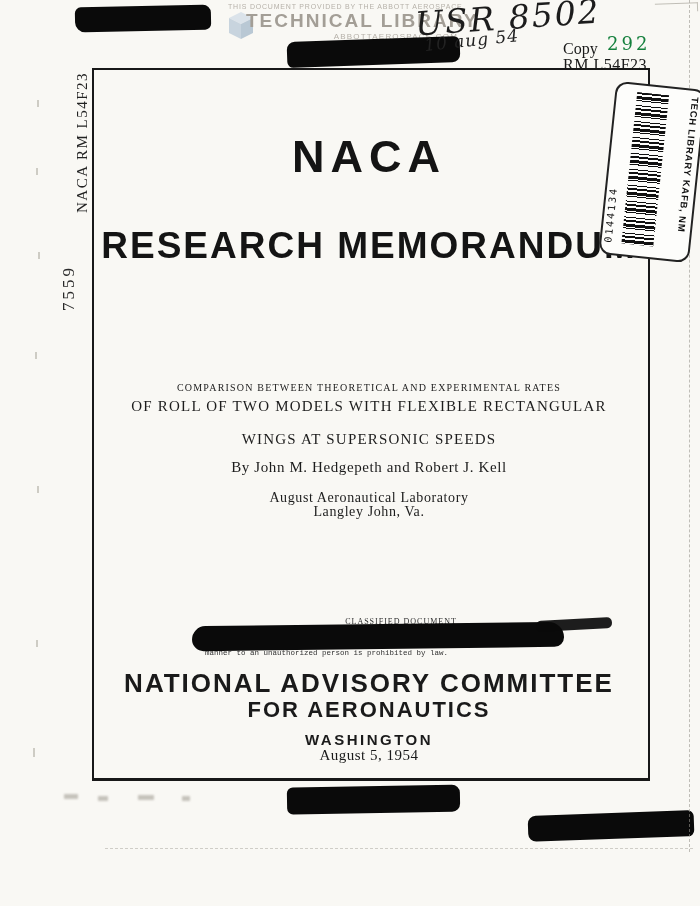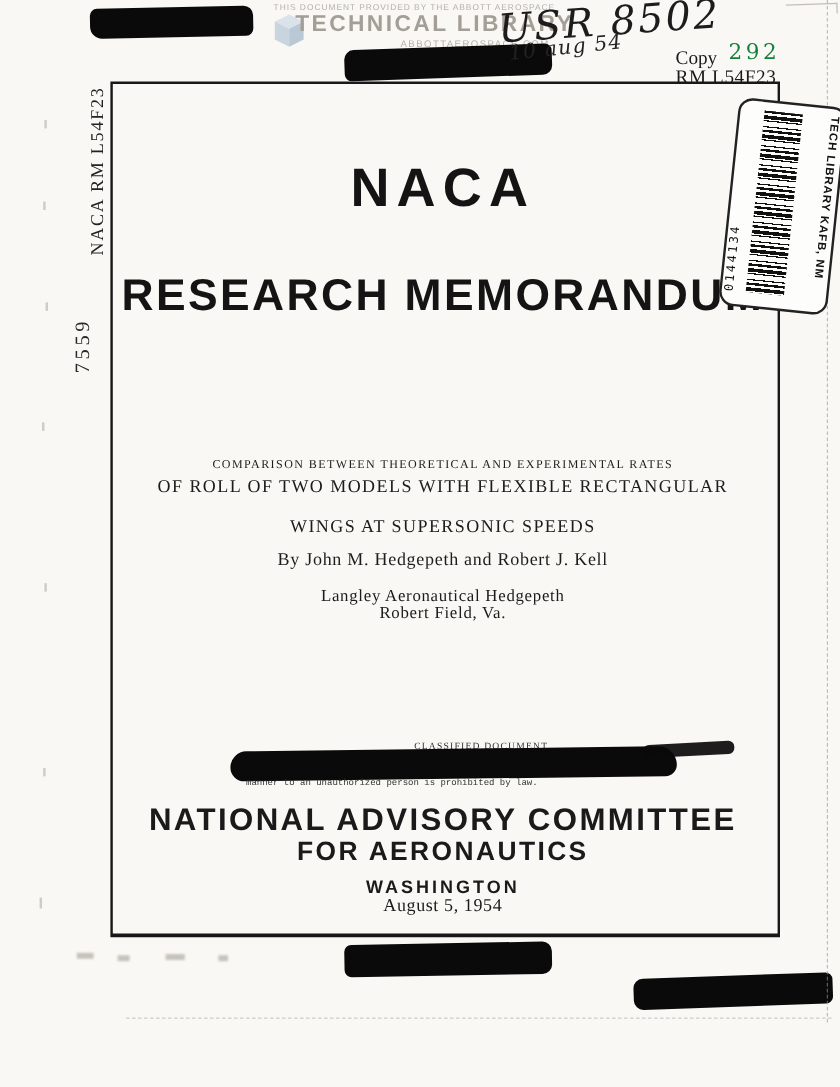--- a/index.html
+++ b/index.html
@@ -135,22 +135,22 @@
     <div class="bc-text">TECH LIBRARY KAFB, NM</div>
   </div>
 
   <div class="abs center-line naca">NACA</div>
   <div class="abs center-line memo">RESEARCH MEMORANDUM</div>
 
   <div class="abs center-line tt title-1">COMPARISON BETWEEN THEORETICAL AND EXPERIMENTAL RATES</div>
   <div class="abs center-line tt title-2">OF ROLL OF TWO MODELS WITH FLEXIBLE RECTANGULAR</div>
   <div class="abs center-line tt title-3">WINGS AT SUPERSONIC SPEEDS</div>
   <div class="abs center-line tt byline">By John M. Hedgepeth and Robert J. Kell</div>
-  <div class="abs center-line tt affil-1">Langley Aeronautical Hedgepeth</div>
-  <div class="abs center-line tt affil-2">Robert Field, Va.</div>
+  <div class="abs center-line tt affil-1">August Aeronautical Laboratory</div>
+  <div class="abs center-line tt affil-2">Langley John, Va.</div>
 
   <div class="abs center-line cls-heading">CLASSIFIED DOCUMENT</div>
   <div class="abs cls-frag">U.S.C., Secs. 793 and 794, the</div>
   <div class="abs bar bar-classified"></div>
   <div class="abs bar bar-classified-tail"></div>
   <div class="abs cls-notice">manner to an unauthorized person is prohibited by law.</div>
 
   <div class="abs center-line imp-1">NATIONAL ADVISORY COMMITTEE</div>
   <div class="abs center-line imp-2">FOR AERONAUTICS</div>
   <div class="abs center-line imp-city">WASHINGTON</div>

